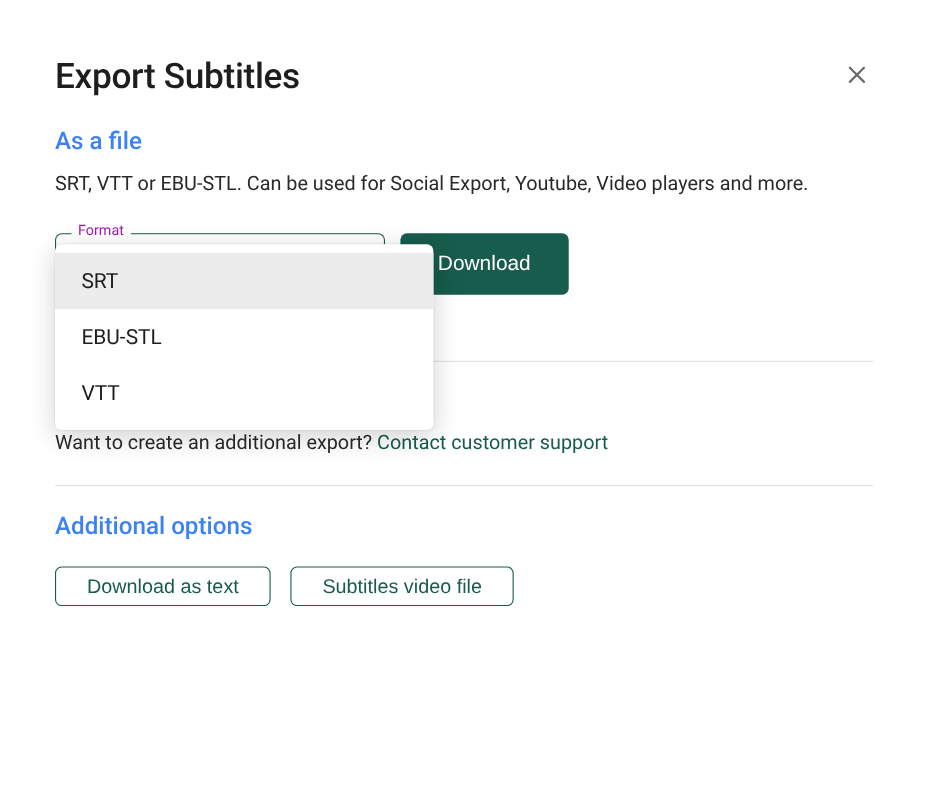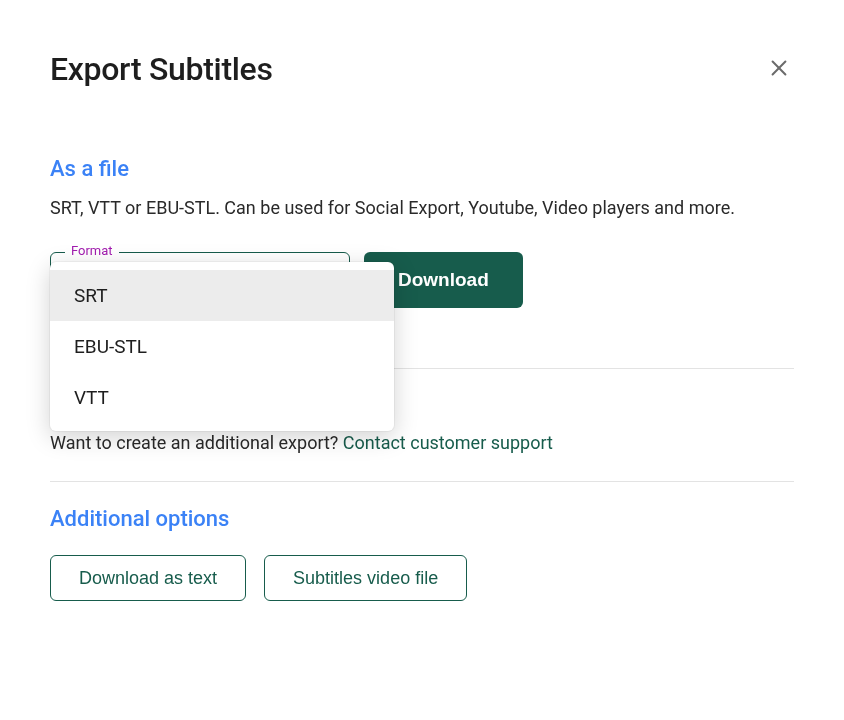--- a/index.html
+++ b/index.html
@@ -11,21 +11,21 @@
       color: #1f1f1f;
       padding: 50px;
       position: relative;
       border-radius: 12px;
     }
 
     .header {
       display: flex;
       justify-content: space-between;
       align-items: center;
-      margin-bottom: 68px;
+      margin-bottom: 28px;
     }
     .title {
       font-size: 32px;
       font-weight: 500;
       color: #1e1e1e;
       letter-spacing: -0.3px;
     }
     .close-btn {
       background: none;
       border: none;
@@ -103,21 +103,21 @@
     }
 
     .download-btn {
       height: 56px;
       padding: 0 34px;
       background: #175c4c;
       color: #fff;
       border: none;
       border-radius: 6px;
       font-size: 19px;
-      font-weight: 700;
+      font-weight: 400;
       cursor: pointer;
     }
 
     hr.divider {
       border: none;
       border-top: 1px solid #e3e3e3;
       margin: 0 0 24px 0;
     }
 
     .burned-heading {
@@ -132,21 +132,21 @@
       color: #2a2a2a;
       margin-bottom: 28px;
     }
     .link {
       color: #175c4c;
       text-decoration: none;
       cursor: pointer;
     }
 
     .outline-btn {
-      height: 46px;
+      height: 36px;
       padding: 0 28px;
       background: #fff;
       border: 1.5px solid #175c4c;
       color: #175c4c;
       border-radius: 6px;
       font-size: 18px;
       font-weight: 400;
       cursor: pointer;
     }
     .button-row {

